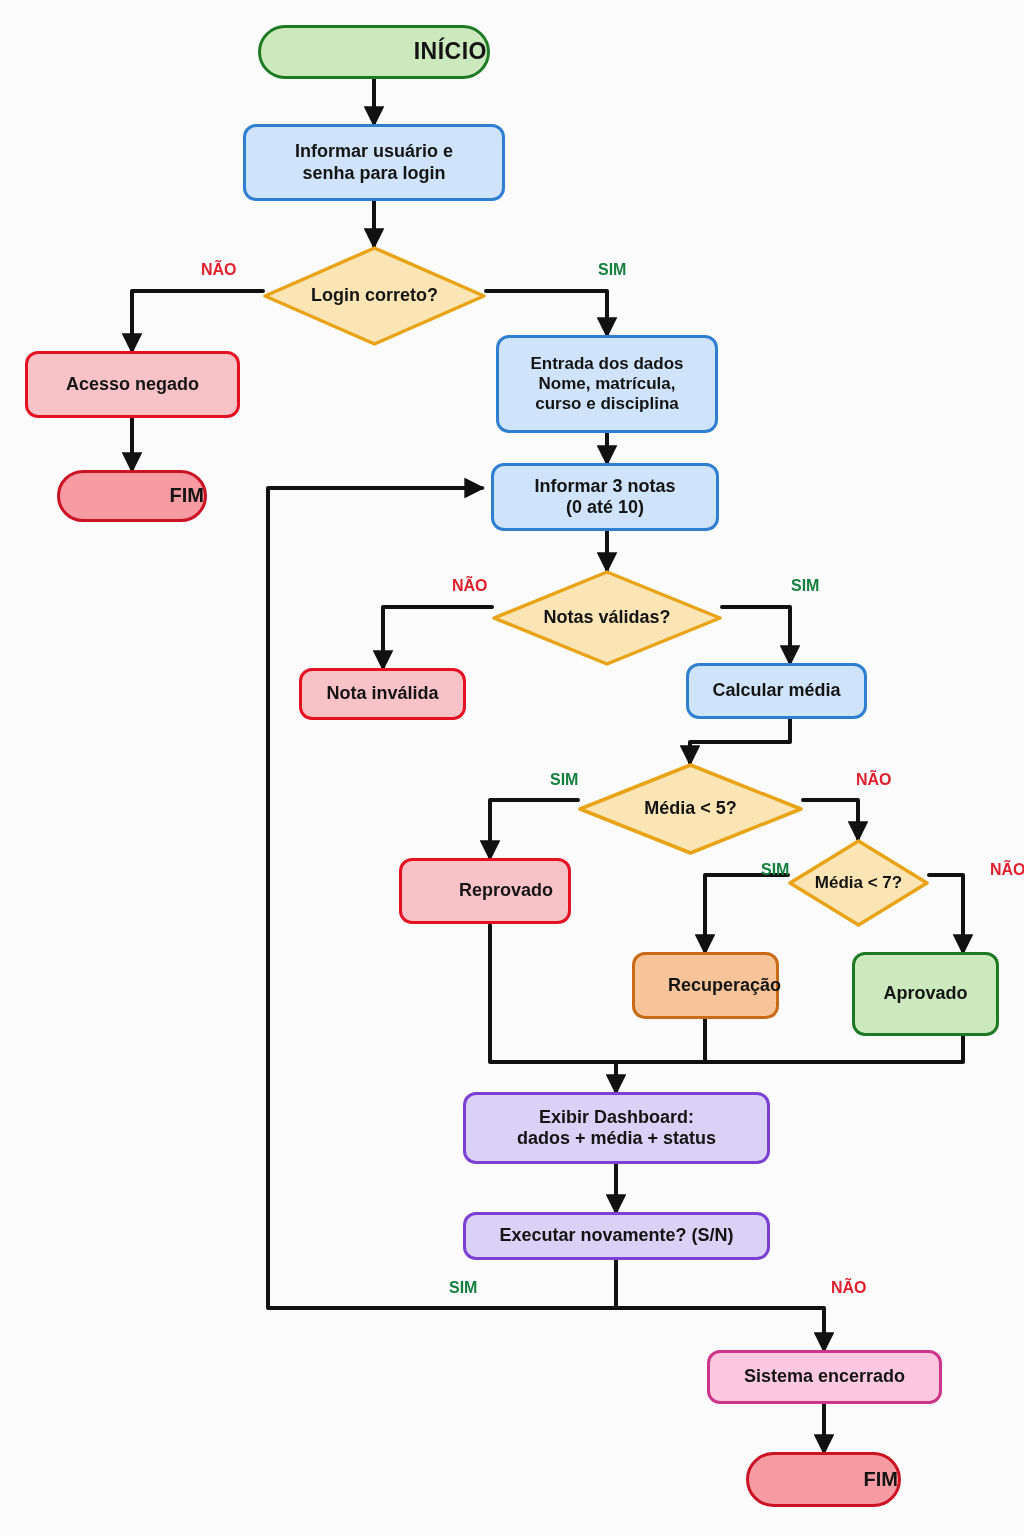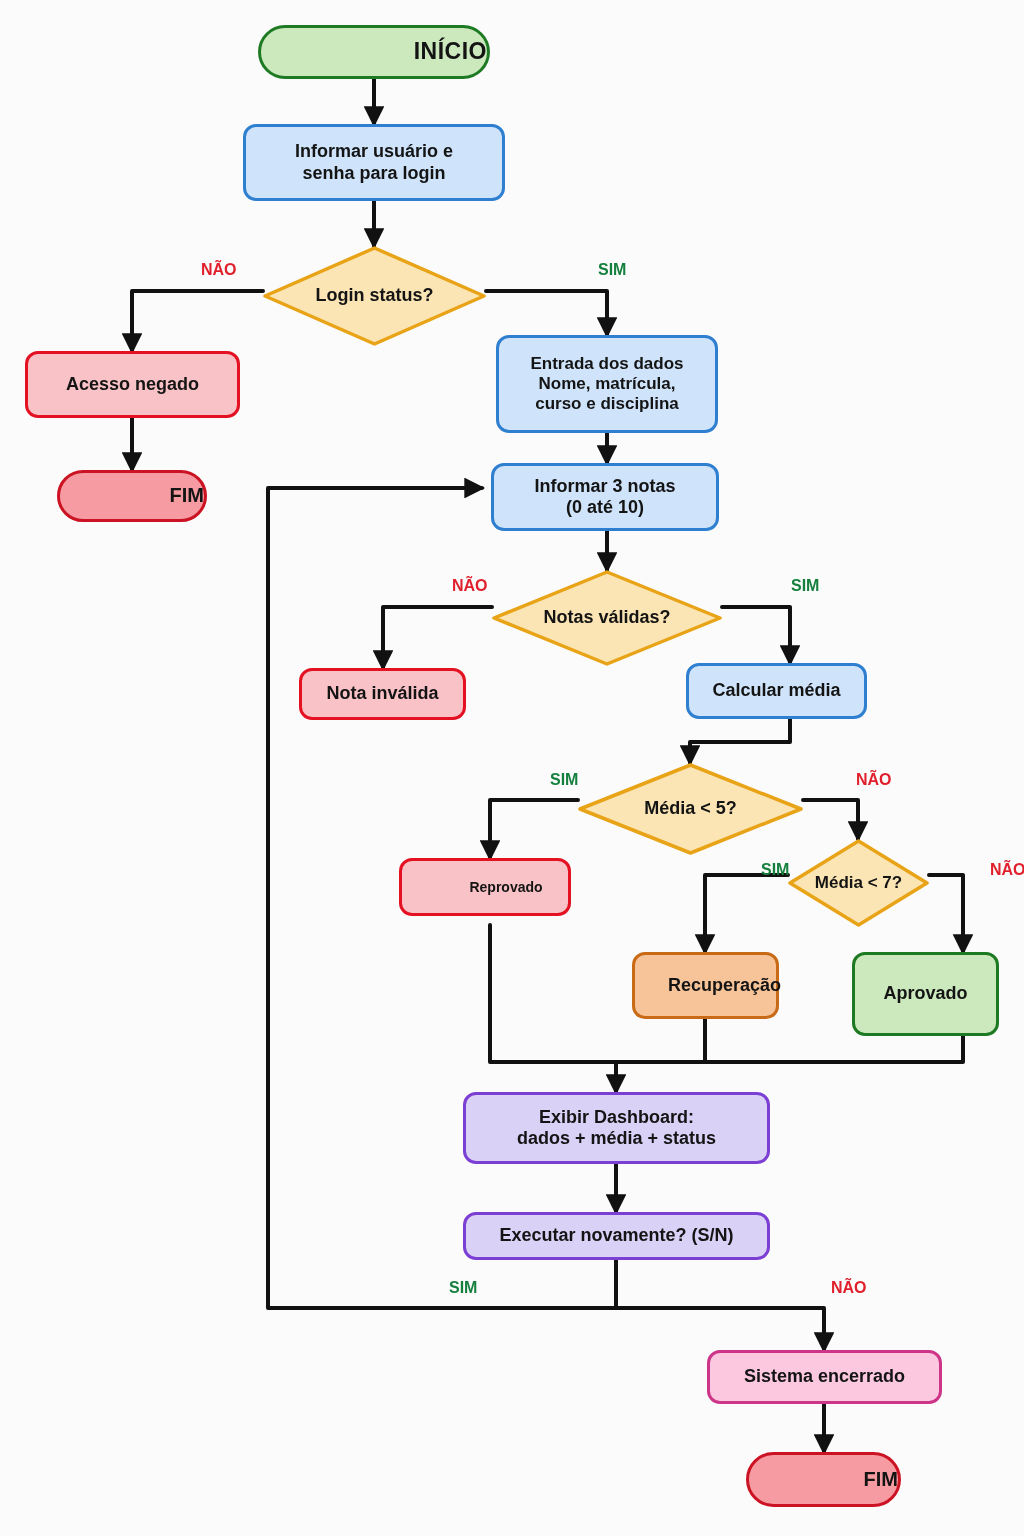--- a/index.html
+++ b/index.html
@@ -151,21 +151,21 @@
 
   <div class="node process c-blue" style="left:243px; top:124px; width:262px; height:77px; font-size:18px;">
     <span class="lbl">Informar usuário e
 senha para login</span>
   </div>
 
   <div class="node decision" style="left:263px; top:246px; width:223px; height:100px; font-size:18px;">
     <svg class="dia" viewBox="0 0 223 100" preserveAspectRatio="none">
       <polygon points="111.5,2 221,50 111.5,98 2,50" fill="#fbe5b4" stroke="#e8a317" stroke-width="3.5" stroke-linejoin="round"></polygon>
     </svg>
-    <span class="lbl">Login status?</span>
+    <span class="lbl">Login correto?</span>
   </div>
 
   <div class="node process c-red" style="left:25px; top:351px; width:215px; height:67px; font-size:18px;">
     <span class="lbl">Acesso negado</span>
   </div>
 
   <div class="node terminal c-redterm" style="left:57px; top:470px; width:150px; height:52px; font-size:20px;">
     <span class="lbl">FIM</span>
   </div>
 
@@ -195,21 +195,21 @@
     <span class="lbl">Calcular média</span>
   </div>
 
   <div class="node decision" style="left:578px; top:763px; width:225px; height:92px; font-size:18px;">
     <svg class="dia" viewBox="0 0 225 92" preserveAspectRatio="none">
       <polygon points="112.5,2 223,46 112.5,90 2,46" fill="#fbe5b4" stroke="#e8a317" stroke-width="3.5" stroke-linejoin="round"></polygon>
     </svg>
     <span class="lbl">Média &lt; 5?</span>
   </div>
 
-  <div class="node process c-red" style="left:399px; top:858px; width:172px; height:58px; font-size:14px;padding-left:42px;">
+  <div class="node process c-red" style="left:399px; top:858px; width:172px; height:66px; font-size:18px;padding-left:42px;">
     <span class="lbl">Reprovado</span>
   </div>
 
   <div class="node decision" style="left:788px; top:839px; width:141px; height:88px; font-size:17px;">
     <svg class="dia" viewBox="0 0 141 88" preserveAspectRatio="none">
       <polygon points="70.5,2 139,44 70.5,86 2,44" fill="#fbe5b4" stroke="#e8a317" stroke-width="3.5" stroke-linejoin="round"></polygon>
     </svg>
     <span class="lbl">Média &lt; 7?</span>
   </div>
 

